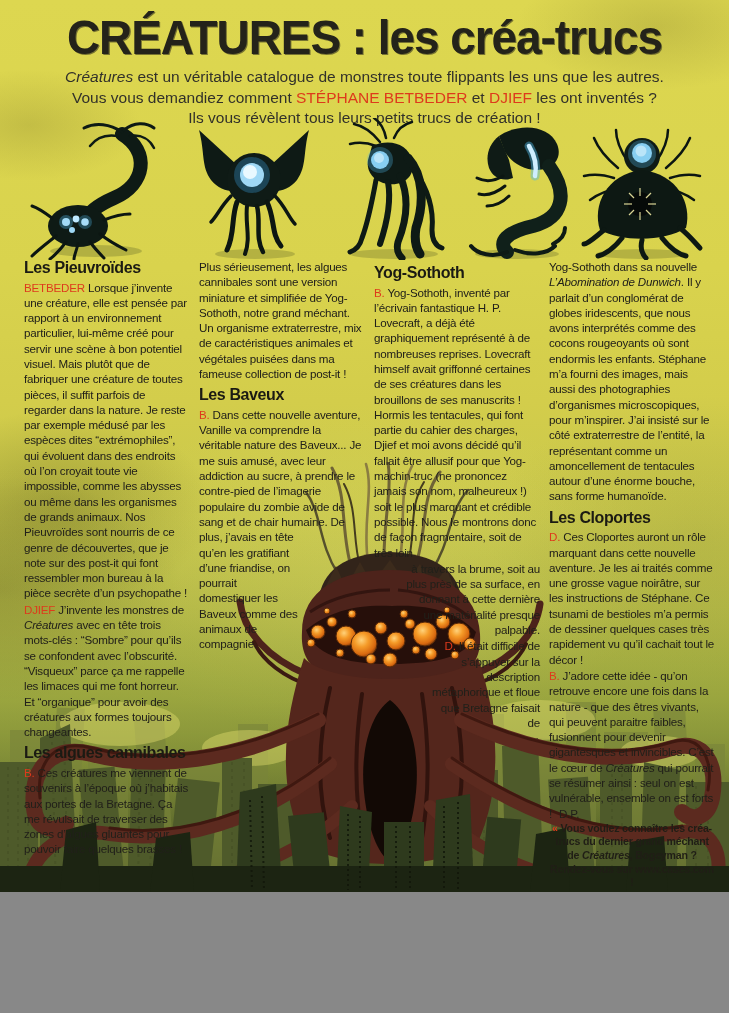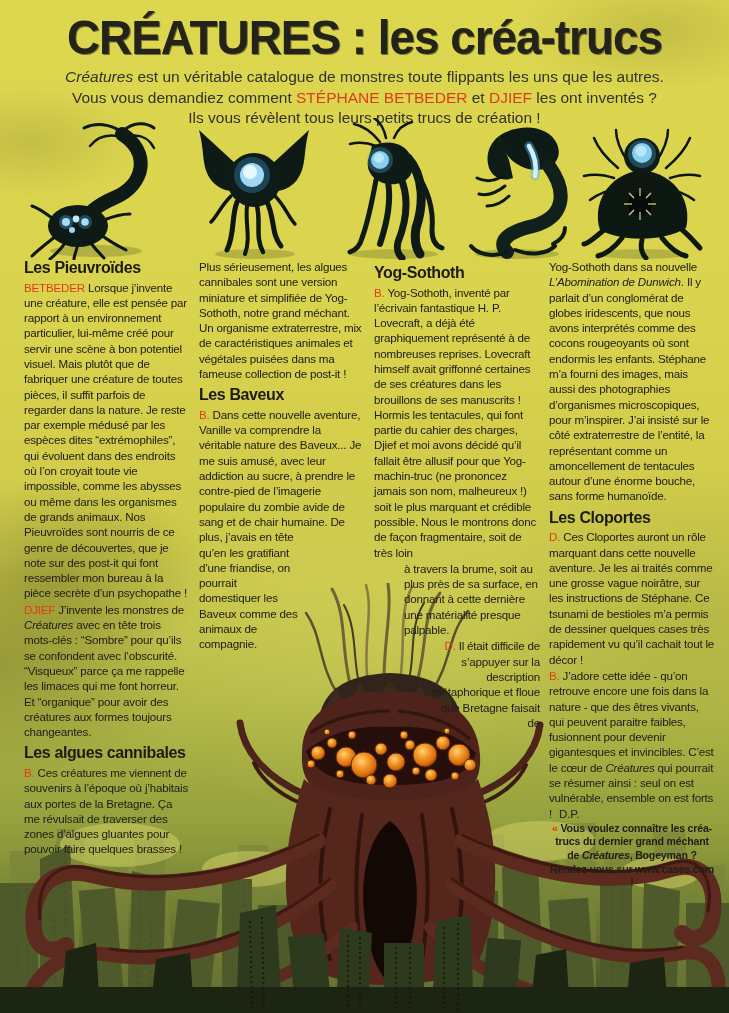--- a/index.html
+++ b/index.html
@@ -1,16 +1,16 @@
 <!DOCTYPE html>
 <html><head>
 <meta charset="utf-8">
 <style>
   html,body{margin:0;padding:0;background:#888;}
-  .page{position:relative;width:729px;height:1013px;overflow:hidden;margin:0 auto;
+  .page{position:relative;width:729px;height:892px;overflow:hidden;margin:0 auto;
         font-family:"Liberation Sans",sans-serif;
         background:linear-gradient(180deg,#ddd750 0%,#d9d34d 30%,#d3cd4b 45%,#c8c74a 58%,#b5b945 68%,#a0ab40 76%,#8a9a3b 84%,#6f8034 92%,#57642c 100%);}
   .texture{position:absolute;inset:0;z-index:1;pointer-events:none;
         background:
          radial-gradient(220px 140px at 8% 57%, rgba(96,96,30,.38), rgba(96,96,30,0) 70%),
          radial-gradient(260px 160px at 0% 66%, rgba(60,60,18,.30), rgba(60,60,18,0) 70%),
          radial-gradient(300px 200px at 96% 60%, rgba(150,150,60,.28), rgba(150,150,60,0) 70%),
          radial-gradient(420px 240px at 50% 64%, rgba(225,220,110,.30), rgba(225,220,110,0) 70%),
          radial-gradient(200px 90px at 90% 3%, rgba(120,115,40,.25), rgba(120,115,40,0) 70%),
          radial-gradient(160px 80px at 4% 14%, rgba(110,105,35,.22), rgba(110,105,35,0) 70%);}
@@ -27,21 +27,21 @@
            display:flex;justify-content:space-between;align-items:flex-end;}
   .gallery svg{display:block;}
 
   .columns{position:absolute;top:259px;left:24px;width:691px;z-index:4;display:flex;gap:9px;}
   .col{flex:1;min-width:0;font-size:11.6px;line-height:15.3px;letter-spacing:-0.2px;color:#21201a;}
   .col p{margin:0 0 1px 0;}
   .sec{font-size:16px;line-height:17.5px;font-weight:bold;letter-spacing:-0.4px;color:#1b1a13;margin:5px 0 3px 0;}
   .sec.first{margin-top:0;}
   .speaker{color:#de3a1c;}
   .spacer-r{float:right;width:64px;height:118px;}
-  .p-right{text-align:left;padding-left:30px;}
+  .p-right{text-align:right;padding-left:30px;}
   .p-right2{text-align:right;padding-left:52px;}
   .note{margin-top:9px;font-size:10.6px;line-height:13.6px;font-weight:bold;text-align:center;color:#201e16;}
   .note .mark{color:#de3a1c;}
   .sig{margin-left:7px;}
 </style>
 </head>
 <body>
 
 <div class="page">
 

